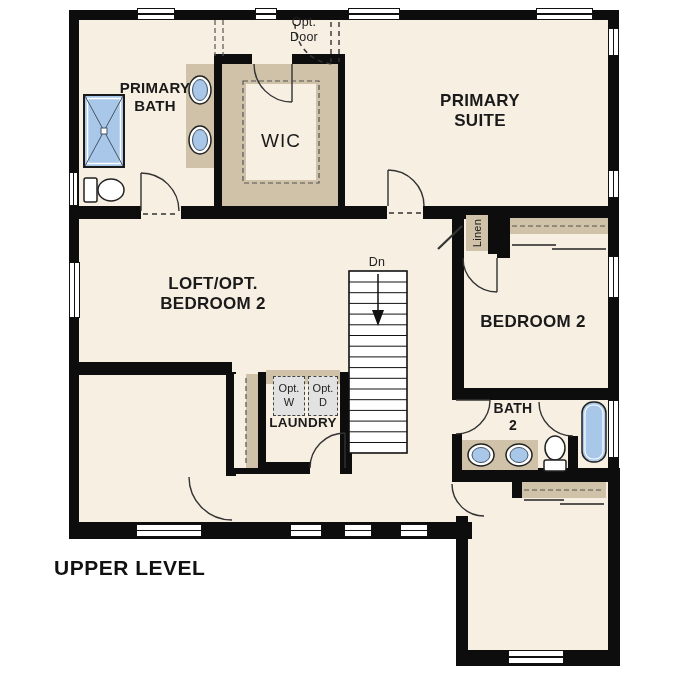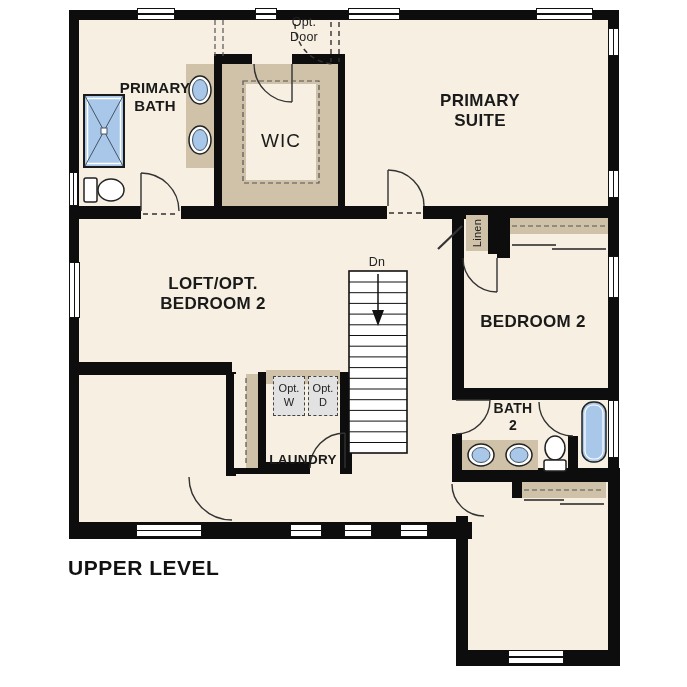--- a/index.html
+++ b/index.html
@@ -17,31 +17,31 @@
   .overlay{position:absolute;left:0;top:0;}
   .lbl{
     position:absolute;transform:translate(-50%,-50%);
     color:#1a1a1a;text-align:center;white-space:pre-line;line-height:1.18;
     letter-spacing:.3px;font-weight:bold;
   }
   .lbl.room{font-size:17px;}
   .lbl.bath-main{font-size:15px;}
   .lbl.wic{font-size:19px;font-weight:400;letter-spacing:1px;}
   .lbl.small{font-size:12.5px;font-weight:400;letter-spacing:.2px;color:#222;}
-  .lbl.laundry{font-size:13.5px;margin-top:37px;}
+  .lbl.laundry{font-size:13.5px;}
   .lbl.bath2{font-size:14px;}
   .lbl.linen{font-size:11px;font-weight:400;transform:translate(-50%,-50%) rotate(-90deg);}
   .appliance{
     position:absolute;background:var(--appliance,#e2e2e2);
     border:1.5px dashed #444;box-sizing:border-box;
     display:flex;align-items:center;justify-content:center;
     font-size:11px;color:#222;text-align:center;white-space:pre-line;line-height:1.25;
   }
   .title{
-    position:absolute;left:68px;top:556px;font-size:21px;font-weight:bold;
+    position:absolute;left:54px;top:556px;font-size:21px;font-weight:bold;
     letter-spacing:.5px;color:#111;
   }
 </style>
 </head>
 <body>
 
 <div class="canvas" style="--outside: #ffffff; --floor: #f6efe2; --wall: #0d0d0d; --cabinet: #cfc2a8; --blue: #a9c7e8; --appliance: #e2e2e2;">
 
   <div class="floor" style="left:74px;top:14px;width:540px;height:512px"></div>
   <div class="floor" style="left:456px;top:468px;width:160px;height:190px"></div>

